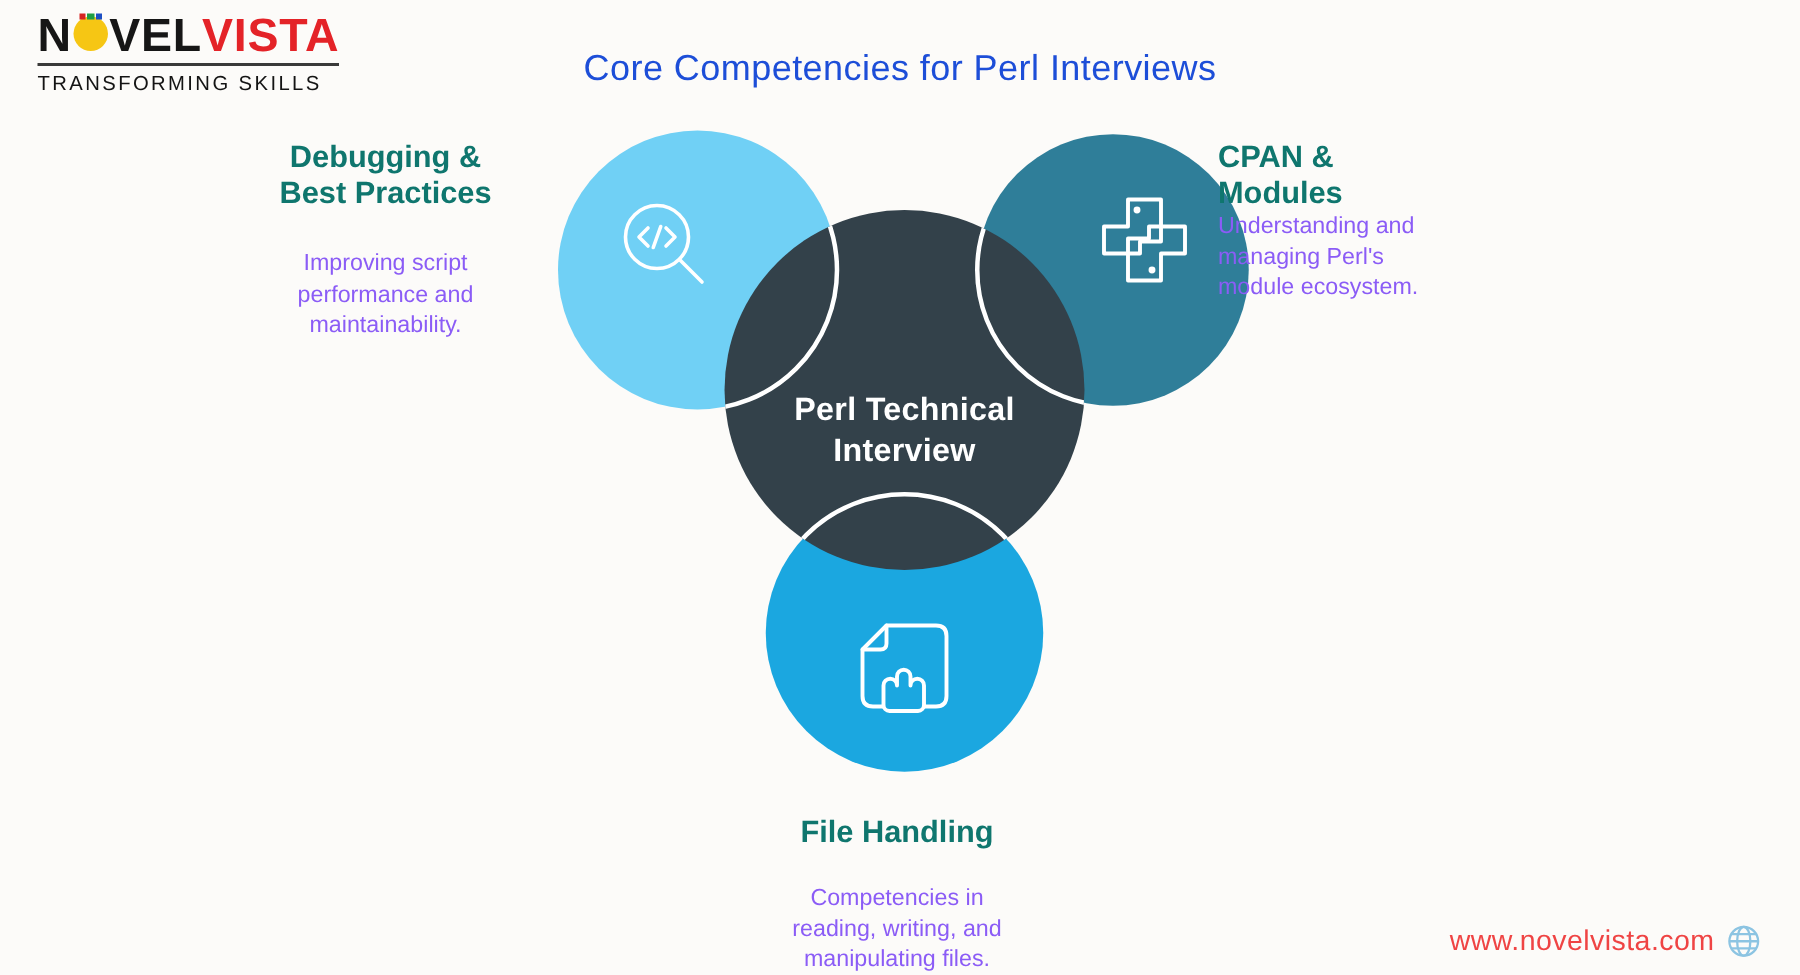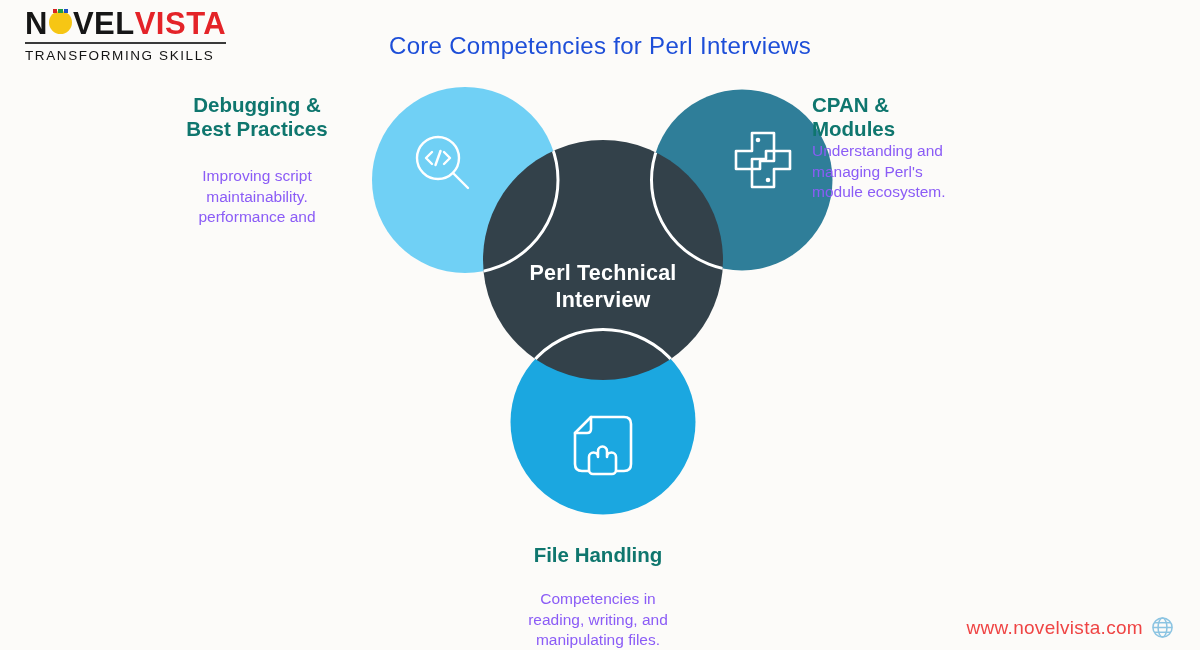--- a/index.html
+++ b/index.html
@@ -137,22 +137,22 @@
   <div>Interview</div>
 </div>
 
 <div class="block-left">
   <div class="node-title">
     <div>Debugging &amp;</div>
     <div>Best Practices</div>
   </div>
   <div class="node-desc">
     <div>Improving script</div>
+    <div>performance and</div>
     <div>maintainability.</div>
-    <div>performance and</div>
   </div>
 </div>
 
 <div class="block-right">
   <div class="node-title">
     <div>CPAN &amp;</div>
     <div>Modules</div>
   </div>
   <div class="node-desc">
     <div>Understanding and</div>

